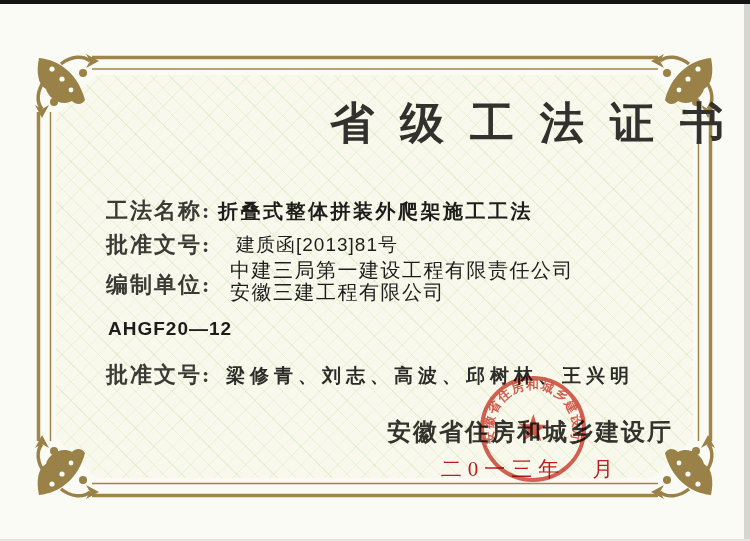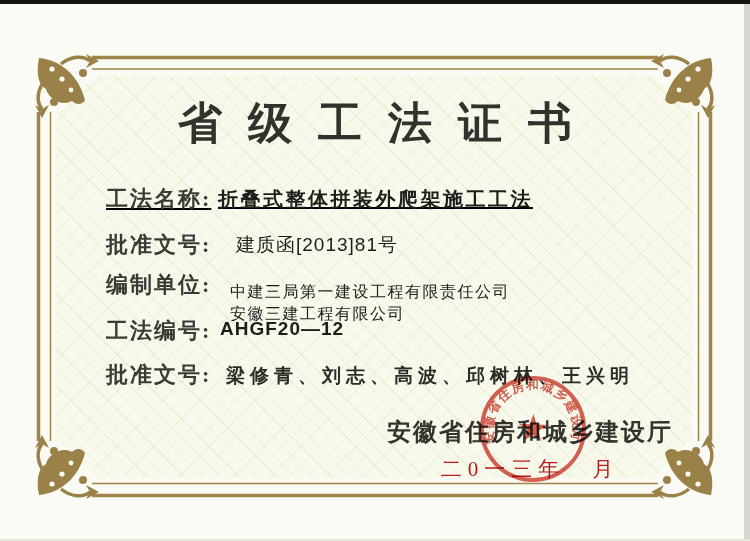--- a/index.html
+++ b/index.html
@@ -20,38 +20,38 @@
       repeating-linear-gradient(45deg, rgba(168,205,118,.20) 0 1px, rgba(0,0,0,0) 1px 13px),
       repeating-linear-gradient(-45deg, rgba(168,205,118,.13) 0 1px, rgba(0,0,0,0) 1px 13px);
     clip-path:polygon(40px 0,597px 0,637px 40px,637px 363px,597px 403px,40px 403px,0 363px,0 40px);
   }
 
   .frame-svg{position:absolute;left:0;top:0;width:750px;height:541px;pointer-events:none;}
 
   .content{position:absolute;left:0;top:0;width:750px;height:541px;}
 
   .title{
-    position:absolute;left:0;top:94px;width:750px;text-align:center;
+    position:absolute;left:0;top:94px;width:750px;text-align:right;
     font-size:44px;font-weight:bold;color:#32312d;
     letter-spacing:26px;text-indent:26px;white-space:nowrap;
   }
 
   .row{position:absolute;left:106px;display:flex;align-items:flex-start;white-space:nowrap;}
   .lbl{
     width:112px;flex:0 0 112px;
     font-size:22px;font-weight:bold;letter-spacing:2px;color:#3b3a35;
   }
   .val{
     font-family:"Liberation Sans","DejaVu Sans",sans-serif;
     color:#1d1d1b;
   }
-  .row-1{top:184px;text-decoration:underline;} .row-1 .val{margin-top:2px;font-size:20px;font-weight:bold;letter-spacing:2.5px;}
+  .row-1{top:196px;} .row-1 .val{margin-top:2px;font-size:20px;font-weight:bold;letter-spacing:2.5px;}
   .row-2{top:230px;} .row-2 .val{margin-left:18px;margin-top:2px;font-size:19px;letter-spacing:1px;}
   .row-3{top:260px;} .row-3 .lbl{padding-top:10px;}
-  .row-3 .vals{margin-left:12px;font-size:16px;line-height:21.5px;letter-spacing:1.5px;margin-top:21px;}
+  .row-3 .vals{margin-left:12px;font-size:20px;line-height:21.5px;letter-spacing:1.5px;}
   .row-4{top:316px;} .row-4 .val{margin-left:2px;margin-top:2px;font-size:19px;letter-spacing:1px;font-weight:bold;}
   .row-5{top:360px;}
   .row-5 .val{
     margin-left:8px;margin-top:3px;
     font-family:"Liberation Serif","DejaVu Serif",serif;
     font-weight:bold;font-size:19px;letter-spacing:5px;color:#2b2b28;
   }
 
   .issuer-block{position:absolute;left:360px;top:416px;width:340px;text-align:center;}
   .issuer{font-size:24px;font-weight:bold;letter-spacing:2px;color:#33322d;white-space:nowrap;}
@@ -110,21 +110,20 @@
 
     <div class="row row-3">
       <span class="lbl">编制单位:</span>
       <span class="vals val">
         <span style="display:block">中建三局第一建设工程有限责任公司</span>
         <span style="display:block">安徽三建工程有限公司</span>
       </span>
     </div>
 
     <div class="row row-4">
-      <span class="lbl">工法编号:</span>
       <span class="val">AHGF20—12</span>
     </div>
 
     <div class="row row-5">
       <span class="lbl">批准文号:</span>
       <span class="val">梁修青、刘志、高波、邱树林、王兴明</span>
     </div>
 
     <div class="issuer-block">
       <div class="issuer">安徽省住房和城乡建设厅</div>

